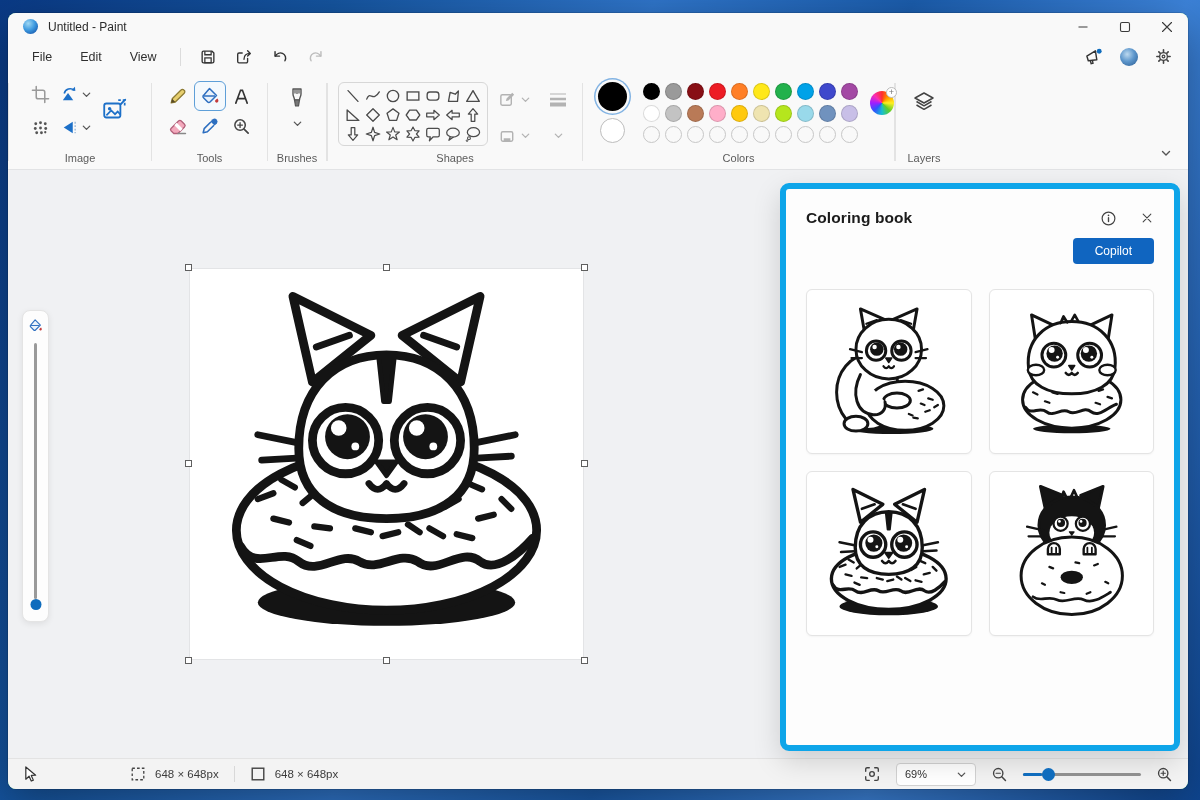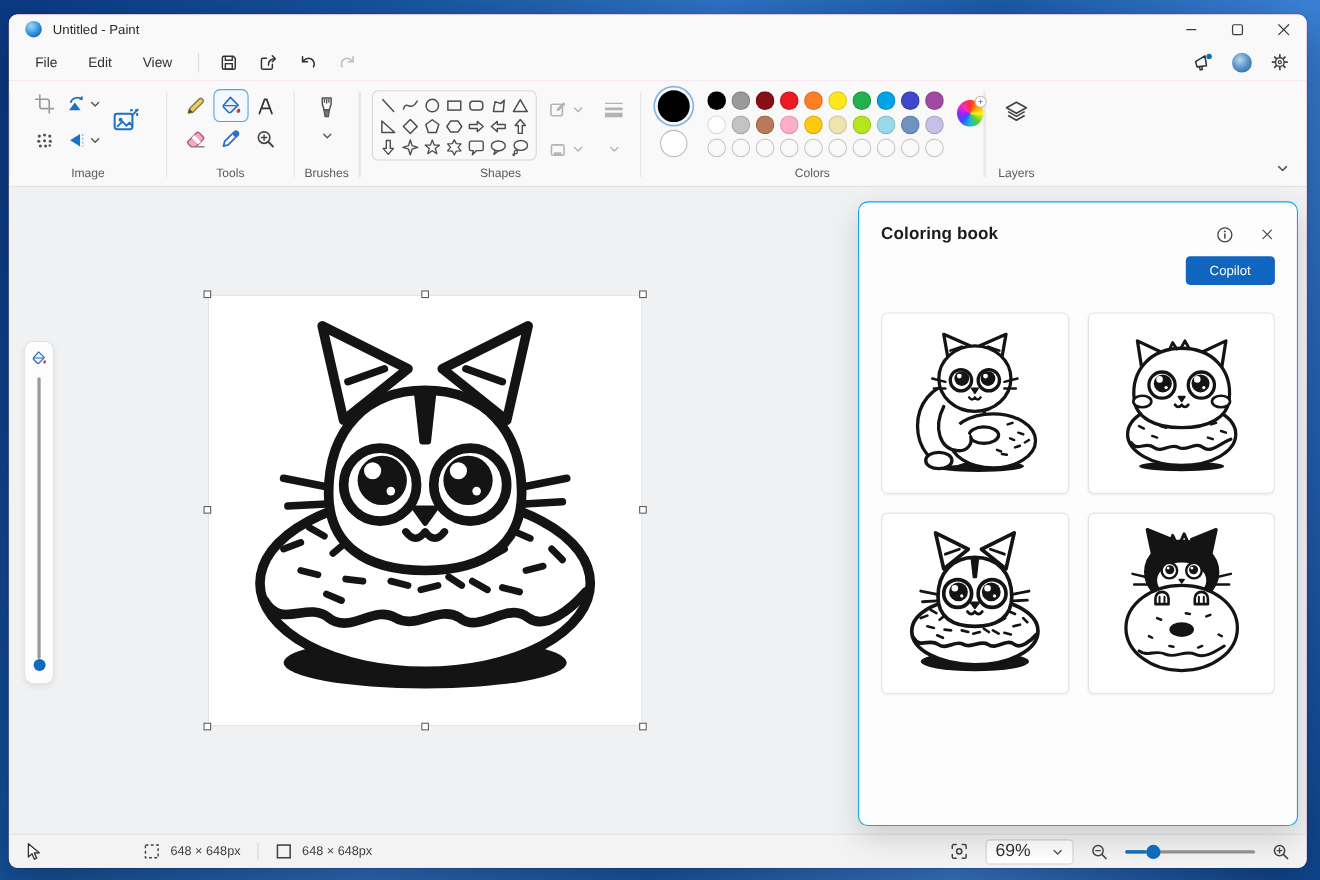--- a/index.html
+++ b/index.html
@@ -4,21 +4,21 @@
 <style>
   * { margin:0; padding:0; box-sizing:border-box; }
   html,body { width:1200px; height:800px; overflow:hidden; }
   body {
     font-family:"Liberation Sans", sans-serif;
     background: linear-gradient(112deg,#0a3a85 0%,#15549e 22%,#2f74c8 43%,#1b5cab 60%,#3c82d8 78%,#0e4692 100%);
     position:relative;
   }
   .window {
     position:absolute; left:8px; top:13px; width:1180px; height:776px;
-    background:#f9a8d4; border-radius:8px; overflow:hidden;
+    background:#86efac; border-radius:8px; overflow:hidden;
     box-shadow:0 14px 44px rgba(0,0,0,.35), 0 0 0 1px rgba(0,0,0,.12);
     display:flex; flex-direction:column;
   }
   
   .titlebar { height:27px; display:flex; align-items:center; padding-left:15px; background:#f9f9f9; flex:0 0 auto; }
   .appicon { width:15px; height:15px; border-radius:50%;
     background: radial-gradient(circle at 35% 30%, #9fd7f2 0%, #3f9be0 45%, #1c62b5 80%, #6a4ec2 100%); }
   .title-text { font-size:12px; color:#2b2b2b; margin-left:10px; }
   .win-controls { margin-left:auto; display:flex; height:100%; }
   .wc { width:42px; height:100%; display:flex; align-items:center; justify-content:center; color:#3a3a3a; }
@@ -77,21 +77,21 @@
   .handle { position:absolute; width:7px; height:7px; background:#fff; border:1.5px solid #5f5f5f; }
   
   .tool-pop { position:absolute; left:14px; top:140px; width:27px; height:312px; background:#fdfdfd;
     border:1px solid #e4e4e4; border-radius:8px; box-shadow:0 2px 6px rgba(0,0,0,.08);
     display:flex; flex-direction:column; align-items:center; }
   .vtrack { width:3px; flex:1; background:#9a9a9a; border-radius:2px; margin:10px 0 22px 0; }
   .vthumb { position:absolute; bottom:11px; left:50%; transform:translateX(-50%); width:11px; height:11px;
     border-radius:50%; background:#0f6cbd; }
   
   .panel { position:absolute; left:772px; top:13px; width:400px; height:568px; background:#fdfdfd;
-    border:1px solid #0ea5e9; border-radius:9px; box-shadow:0 10px 28px rgba(0,0,0,.15); padding:20px; }
+    border:6px solid #0ea5e9; border-radius:9px; box-shadow:0 10px 28px rgba(0,0,0,.15); padding:20px; }
   .panel-head { display:flex; align-items:center; }
   .panel-title { font-size:15.5px; font-weight:700; color:#1b1b1b; letter-spacing:.1px; }
   .panel-icons { margin-left:auto; display:flex; align-items:center; gap:23px; color:#444; }
   .prompt-wrap { margin-top:17px; border:1px solid #cfcfcf; border-bottom:2px solid #0f6cbd; border-radius:5px 5px 2px 2px;
     height:72px; background:#fff; }
   .prompt-wrap textarea { width:100%; height:100%; border:none; outline:none; resize:none; background:transparent;
     font-family:"Liberation Sans", sans-serif; font-size:12px; color:#222; padding:9px 11px; }
   .gen-row { display:flex; justify-content:flex-end; margin-top:11px; }
   .gen-btn { background:#1065c0; color:#fff; font-size:12px; font-family:"Liberation Sans", sans-serif;
     border:none; border-radius:4px; padding:6px 22px; }
@@ -99,21 +99,21 @@
   .thumb { height:165px; background:#fff; border:1px solid #e4e4e4; border-radius:6px;
     box-shadow:0 1px 2px rgba(0,0,0,.04); padding:7px; }
   .thumb svg { width:100%; height:100%; display:block; }
   
   .statusbar { height:31px; flex:0 0 auto; background:#f3f3f3; border-top:1px solid #e3e3e3;
     display:flex; align-items:center; font-size:11.5px; color:#3c3c3c; }
   .sb-group { display:flex; align-items:center; gap:9px; }
   .sb-div { width:1px; height:16px; background:#d8d8d8; margin:0 15px; }
   .zoom-box { width:80px; height:23px; background:#fff; border:1px solid #d2d2d2; border-radius:4px;
     display:flex; align-items:center; padding:0 8px; }
-  .zoom-box span { font-size:16px; color:#333; }
+  .zoom-box span { font-size:11px; color:#333; }
   .zoom-box .chev { margin-left:auto; color:#555; }
   .hslider { position:relative; width:118px; height:13px; }
   .htrack { position:absolute; top:5px; left:0; right:0; height:3px; background:#8f8f8f; border-radius:2px; }
   .hfill { position:absolute; top:5px; left:0; width:16%; height:3px; background:#0f6cbd; border-radius:2px; }
   .hthumb { position:absolute; top:0; left:16%; width:13px; height:13px; border-radius:50%; background:#0f6cbd; }
 </style>
 </head>
 <body>
 
 <svg width="0" height="0" style="position:absolute">

